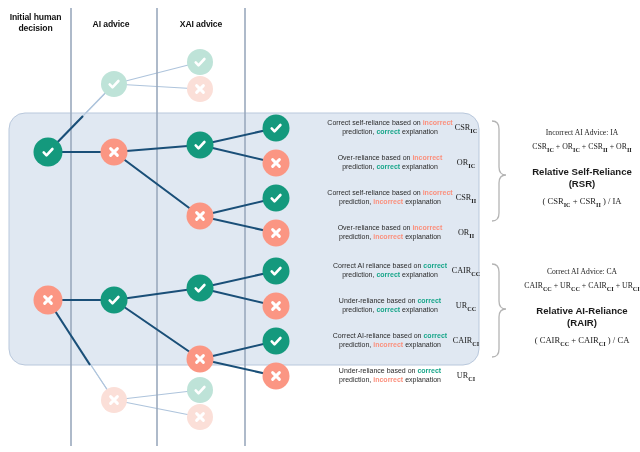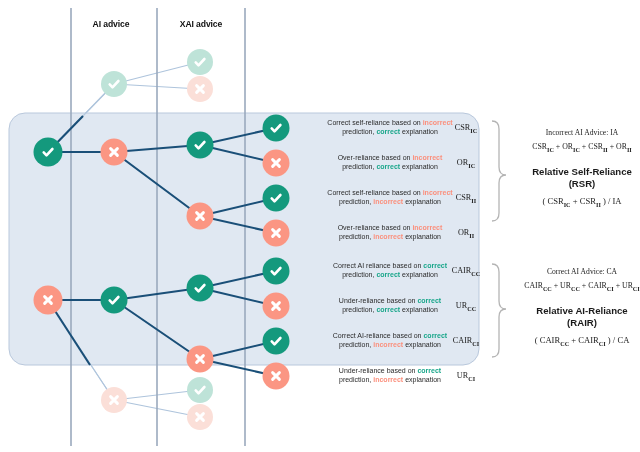--- a/index.html
+++ b/index.html
@@ -183,20 +183,24 @@
           <use href="#cx" x="276" y="376"></use>
         </g>
     </g>
 
     <g fill="none" stroke="#b4b4b4" stroke-width="1.3">
       <path d="M 492 121 q 7 0 7 8 L 499 167 q 0 8 7 8 q -7 0 -7 8 L 499 213 q 0 8 -7 8"></path>
       <path d="M 492 264 q 7 0 7 8 L 499 301 q 0 8 7 8 q -7 0 -7 8 L 499 349 q 0 8 -7 8"></path>
     </g>
   </svg>
 
+  <div class="col-head" style="left:0px;top:12px;width:71px;">
+    <span style="white-space:pre-line">Initial human
+decision</span>
+  </div>
   <div class="col-head" style="left:71px;top:19px;width:80px;">
     <span style="white-space:pre-line">AI advice</span>
   </div>
   <div class="col-head" style="left:157px;top:19px;width:88px;">
     <span style="white-space:pre-line">XAI advice</span>
   </div>
 
   <div id="outcome-labels">
       <div class="node-lbl" style="left: 296px; top: 118px;">Correct self-reliance based on <span class="r">incorrect</span><br>prediction, <span class="g">correct</span> explanation</div>
       <div class="code" style="left: 442px; top: 123px;">CSR<sub>IC</sub></div>

